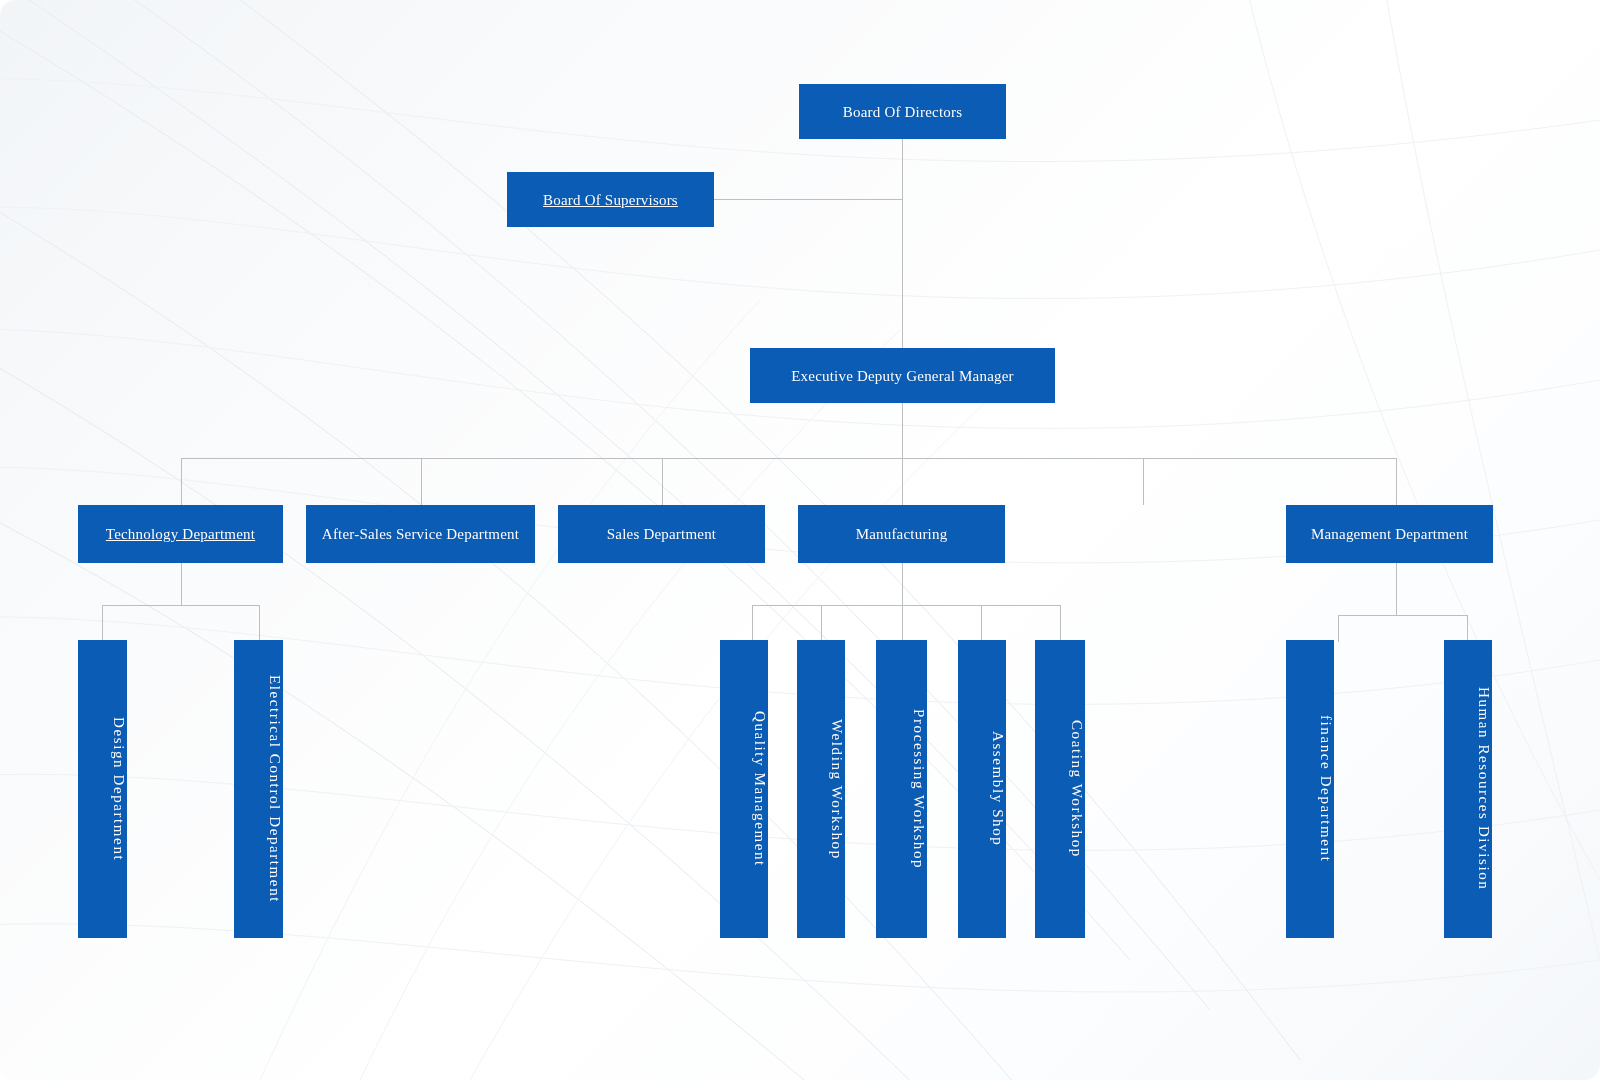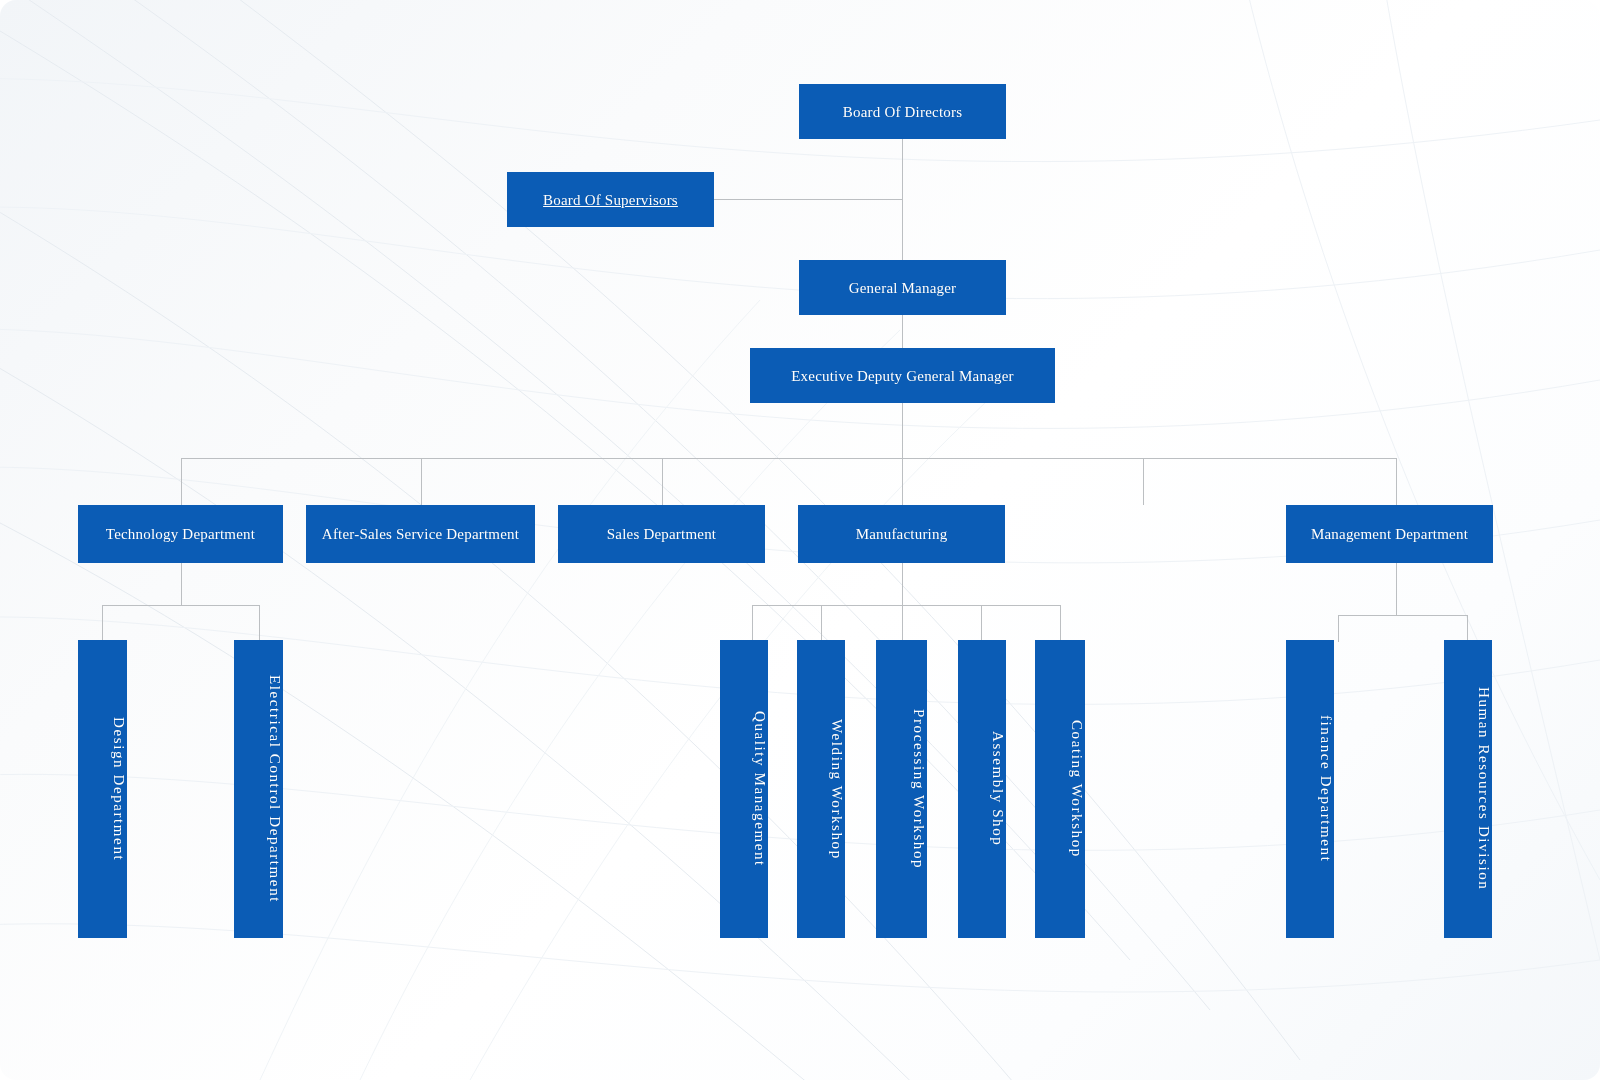--- a/index.html
+++ b/index.html
@@ -136,25 +136,24 @@
 
   <div class="line v" style="left:1396px; top:563px; height:53px;"></div>
   <div class="line h" style="left:1338px; top:615px; width:130px;"></div>
   <div class="line v" style="left:1338px; top:615px; height:27px;"></div>
   <div class="line v" style="left:1467px; top:615px; height:27px;"></div>
 
   <div class="node horizontal" style="left:799px; top:84px; width:207px; height:55px;">Board Of Directors</div>
 
   <div class="node horizontal" style="left:507px; top:172px; width:207px; height:55px;text-decoration:underline;">Board Of Supervisors</div>
 
-  <div class="node horizontal" style="left:799px; top:260px; width:207px; height:55px;">General Manager</div>
 
   <div class="node horizontal" style="left:750px; top:348px; width:305px; height:55px;">Executive Deputy General Manager</div>
 
-  <div class="node horizontal" style="left:78px; top:505px; width:205px; height:58px;">Technology Department</div>
+  <div class="node horizontal" style="left:78px; top:505px; width:205px; height:58px;text-decoration:underline;">Technology Department</div>
 
   <div class="node horizontal" style="left:306px; top:505px; width:229px; height:58px;">After-Sales Service Department</div>
 
   <div class="node horizontal" style="left:558px; top:505px; width:207px; height:58px;">Sales Department</div>
 
   <div class="node horizontal" style="left:798px; top:505px; width:207px; height:58px;">Manufacturing</div>
 
 
   <div class="node horizontal" style="left:1286px; top:505px; width:207px; height:58px;">Management Department</div>
 

